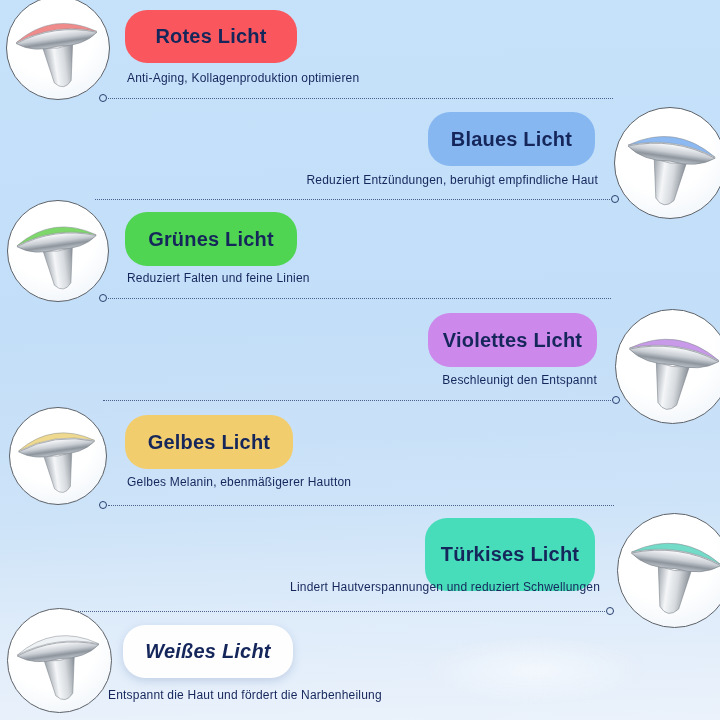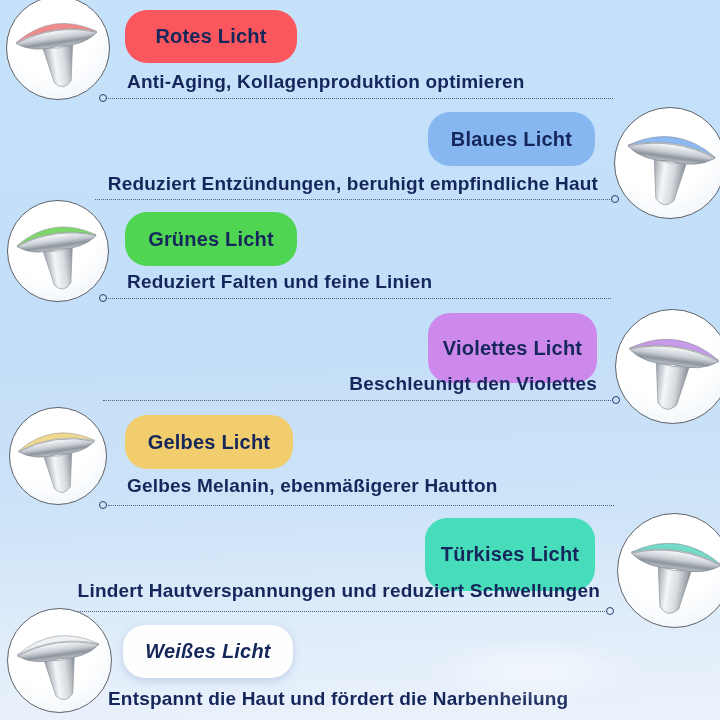--- a/index.html
+++ b/index.html
@@ -18,21 +18,21 @@
     border:1.5px solid #5d6268;box-sizing:border-box;overflow:hidden;
   }
   .device svg{width:100%;height:100%;display:block;}
   .badge{
     position:absolute;display:flex;align-items:center;justify-content:center;
     border-radius:22px;font-weight:bold;font-size:20px;color:var(--text);
     letter-spacing:.2px;box-sizing:border-box;
   }
   .badge.white{box-shadow:0 3px 8px rgba(110,140,185,.30);}
   .desc{
-    position:absolute;font-weight:bold;font-size:19px;color:var(--text);
+    position:absolute;font-weight:normal;font-size:12px;color:var(--text);
     letter-spacing:.2px;white-space:nowrap;
   }
   .desc.right{text-align:right;}
   .dotline{position:absolute;height:0;border-top:1.7px dotted rgba(38,60,108,.78);}
   .dotmark{
     position:absolute;width:8px;height:8px;border-radius:50%;
     border:1.8px solid #27406f;box-sizing:border-box;background:transparent;
   }
   .glow{
     position:absolute;left:420px;top:635px;width:230px;height:70px;
@@ -106,22 +106,22 @@
 
   <div class="device" style="left:615px;top:309px;width:115px;height:115px">
     <svg viewBox="0 0 120 120">
       <g transform="rotate(8 60 60)">
         <path d="M42,56 Q60,64 78,56 L70,100 Q60,112 50,100 Z" fill="url(#stemg)" stroke="#7e858d" stroke-width="0.6"></path>
         <path d="M12,48 Q60,31 108,48 Q90,62 60,58 Q30,62 12,48 Z" fill="url(#chrome)" stroke="#7e858d" stroke-width="0.7"></path>
         <path class="strip" d="M12,47 Q60,16 108,47 Q60,30 12,47 Z" fill="#C89AE9" stroke="#8a9097" stroke-width="0.6"></path>
       </g>
     </svg>
   </div>
-  <div class="badge" style="left: 428px; top: 313px; width: 169px; height: 70px; background: rgb(204, 136, 235);">Violettes Licht</div>
-  <div class="desc right" style="right:123px;top:373px">Beschleunigt den Violettes</div>
+  <div class="badge" style="left: 428px; top: 313px; width: 169px; height: 54px; background: rgb(204, 136, 235);">Violettes Licht</div>
+  <div class="desc right" style="right:123px;top:373px">Beschleunigt den Entspannt</div>
   <div class="dotline" style="left:103px;top:400px;width:508px"></div>
   <div class="dotmark" style="left:612px;top:396px"></div>
 
   <div class="device" style="left:9px;top:407px;width:98px;height:98px">
     <svg viewBox="0 0 120 120">
       <g transform="rotate(-8 60 60)">
         <path d="M42,56 Q60,64 78,56 L70,100 Q60,112 50,100 Z" fill="url(#stemg)" stroke="#7e858d" stroke-width="0.6"></path>
         <path d="M12,48 Q60,31 108,48 Q90,62 60,58 Q30,62 12,48 Z" fill="url(#chrome)" stroke="#7e858d" stroke-width="0.7"></path>
         <path class="strip" d="M12,47 Q60,16 108,47 Q60,30 12,47 Z" fill="#EFD98F" stroke="#8a9097" stroke-width="0.6"></path>
       </g>

